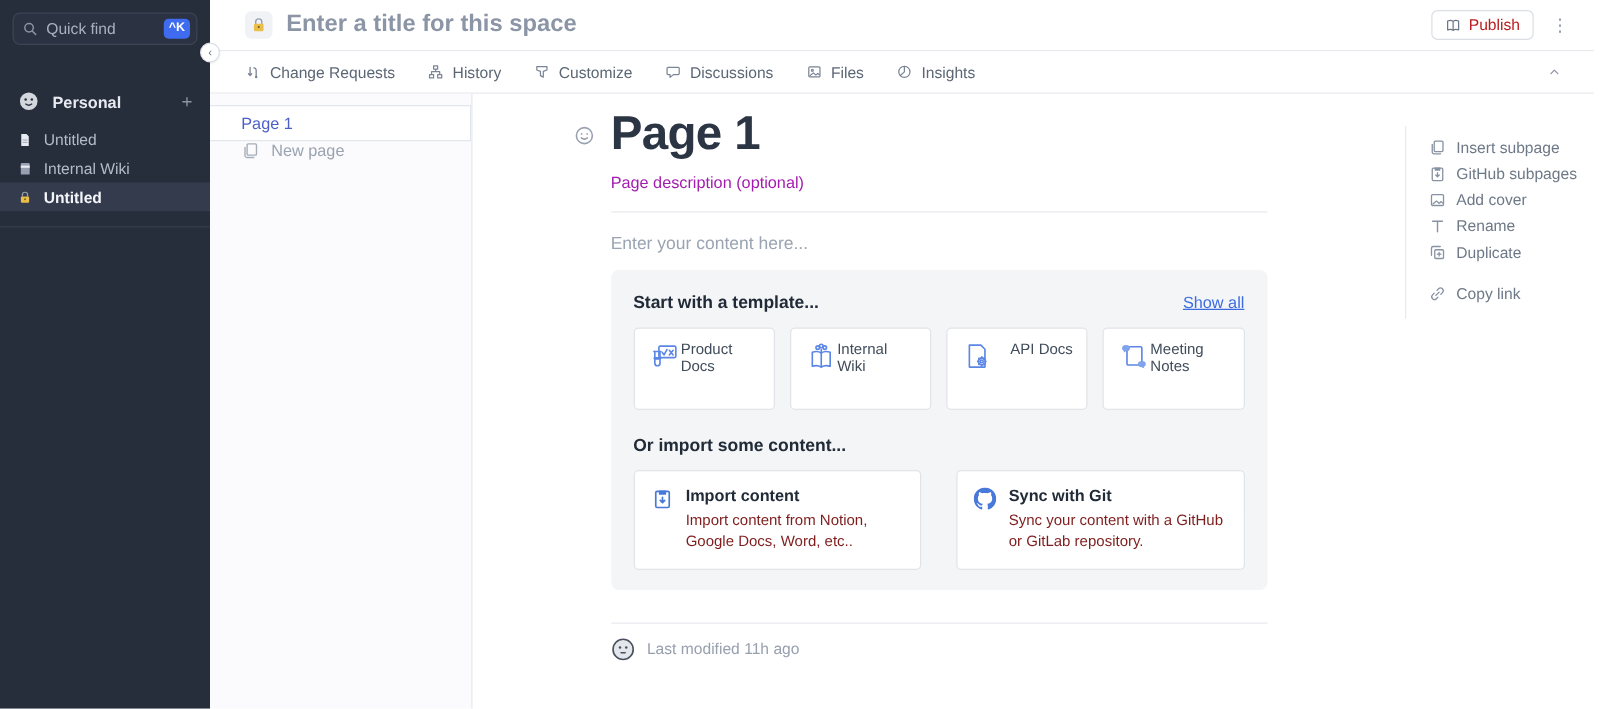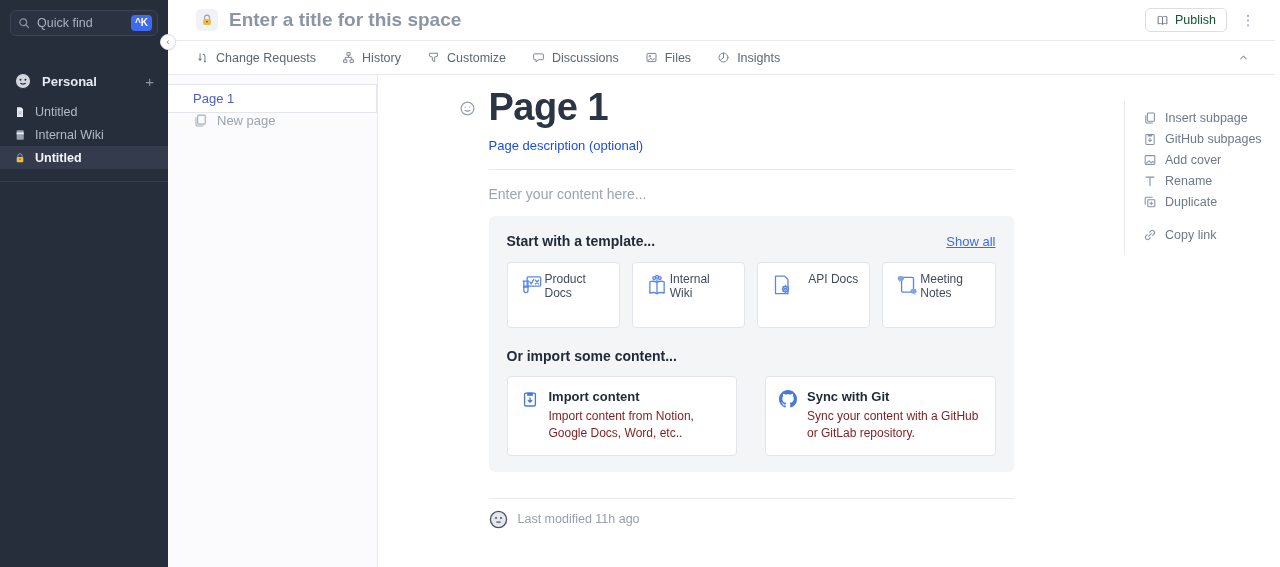--- a/index.html
+++ b/index.html
@@ -30,21 +30,21 @@
     font-size:9px; color:#6b7685; cursor:pointer; z-index:5; box-shadow:0 1px 2px rgba(0,0,0,.08); }
 
   
   .main { flex:1; display:flex; flex-direction:column; height:100%; background:#fff; }
   .hdr { height:41px; flex:0 0 41px; border-bottom:1px solid #e8eaee; display:flex; align-items:center;
     padding:0 14px 0 28px; }
   .emoji-chip { width:22px; height:22px; background:#f1f2f5; border-radius:5px; display:flex;
     align-items:center; justify-content:center; cursor:pointer; }
   .space-title { margin-left:11px; font-size:19px; font-weight:bold; color:#8b95a6; flex:1; cursor:text; }
   .publish-btn { display:flex; align-items:center; gap:6px; height:24px; padding:0 10px;
-    border:1px solid #dbdfe5; border-radius:5px; background:#fff; font-size:12.5px; color:#14532d;
+    border:1px solid #dbdfe5; border-radius:5px; background:#fff; font-size:12.5px; color:#b91c1c;
     cursor:pointer; font-family:inherit; }
   .publish-btn .bicon { color:#6b7685; display:flex; }
   .kebab { margin-left:14px; margin-right:6px; color:#8b95a6; font-size:14px; letter-spacing:0;
     cursor:pointer; line-height:1; }
 
   .tabbar { height:34px; flex:0 0 34px; border-bottom:1px solid #e8eaee; display:flex; align-items:center;
     padding:0 26px 0 28px; gap:26px; }
   .tab { display:flex; align-items:center; gap:7px; font-size:12.5px; color:#5c6775; cursor:pointer;
     background:none; border:none; font-family:inherit; padding:0; }
   .tab .ticon { color:#7a8494; display:flex; }
@@ -59,21 +59,21 @@
     padding-left:25px; font-size:13px; color:#4c5fc9; cursor:pointer; }
   .new-page { display:flex; align-items:center; gap:9px; padding-left:25px;
     font-size:13px; color:#9aa3b0; cursor:pointer; }
   .new-page .npicon { color:#a6aeba; display:flex; }
 
   
   .content { flex:1; overflow:hidden; }
   .doc { width:525px; margin:0 auto; position:relative; padding-top:11px; }
   .page-emoji { position:absolute; left:-30px; top:25px; color:#98a1af; cursor:pointer; display:flex; }
   h1.page-title { font-size:38px; color:#2b3544; letter-spacing:-0.5px; cursor:text; }
-  .page-desc { margin-top:9px; font-size:13px; color:#1d4ed8; cursor:text; }
+  .page-desc { margin-top:9px; font-size:13px; color:#a21caf; cursor:text; }
   .rule { border:none; border-top:1px solid #e8eaee; margin-top:16px; }
   .content-ph { margin-top:16px; font-size:14px; color:#9aa4b2; cursor:text; }
 
   .tplbox { margin-top:14px; background:#f4f5f7; border-radius:6px; padding:17px 18px 16px; }
   .tpl-head { display:flex; align-items:baseline; }
   .tpl-head .h { font-size:14px; font-weight:bold; color:#212b38; flex:1; }
   .showall { font-size:13px; color:#3d6ce0; text-decoration:underline; cursor:pointer; }
   .tpl-grid { margin-top:13px; display:grid; grid-template-columns:repeat(4,1fr); gap:12px; }
   .tpl-card { background:#fff; border:1px solid #e1e4e9; border-radius:4px; height:66px; padding:9px 11px;
     display:flex; flex-direction:row; justify-content:space-between; cursor:pointer; }

